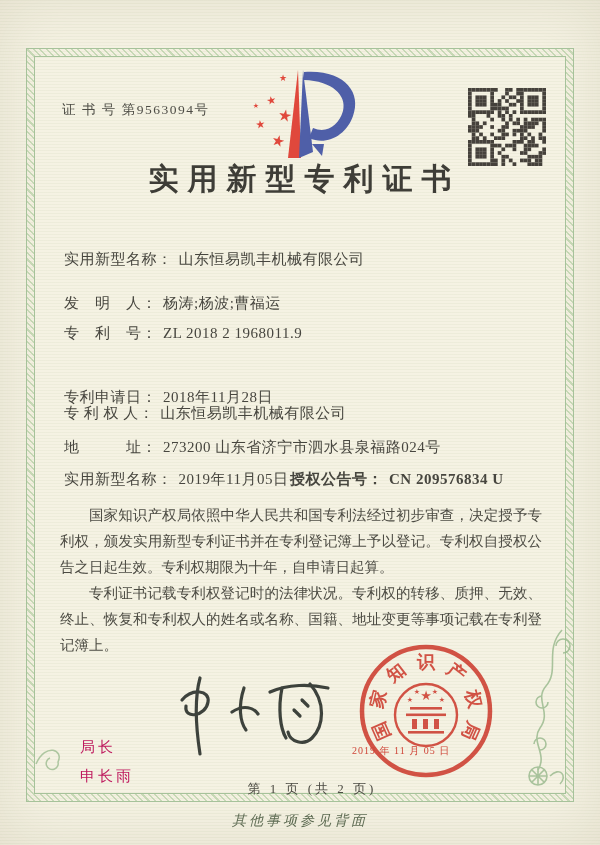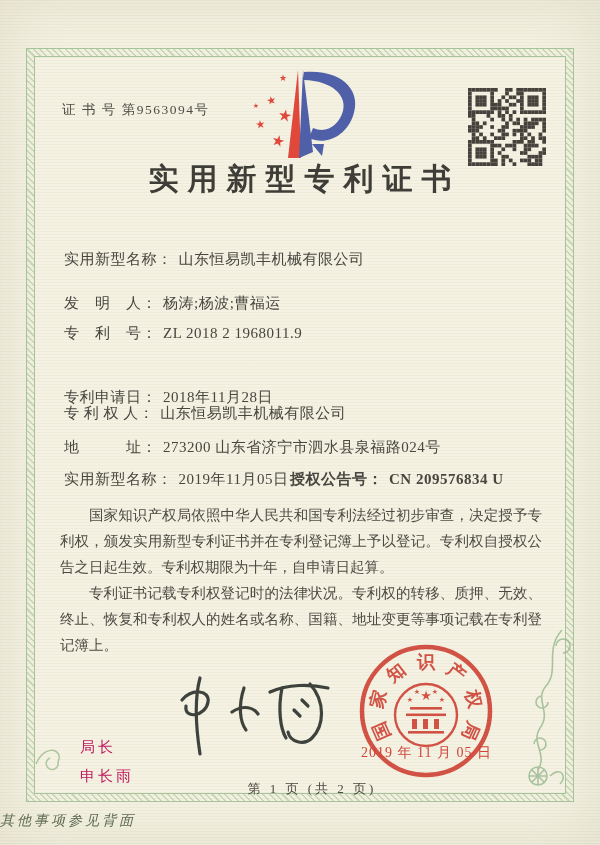--- a/index.html
+++ b/index.html
@@ -23,25 +23,25 @@
   .pair2{position:absolute;left:226px;top:0;white-space:nowrap;font-weight:bold;}
   .pair2 .val{margin-left:6px;}
   .paras{position:absolute;left:60px;top:502px;width:482px;font-size:14.5px;line-height:26px;
     color:#4c4b43;text-align:justify;z-index:2;}
   .paras p{margin:0;text-indent:2em;}
   .officer{position:absolute;left:80px;top:692px;font-size:15px;line-height:29px;
     letter-spacing:3px;color:#be185d;z-index:2;margin-top:41px;}
   .signature{position:absolute;left:158px;top:666px;width:190px;height:102px;z-index:3;}
   .seal{position:absolute;left:356px;top:641px;width:140px;height:140px;z-index:3;
     opacity:0.9;mix-blend-mode:multiply;}
-  .seal-date{position:absolute;left:352px;top:744px;font-size:14px;letter-spacing:1px;
-    color:#cf4437;z-index:4;margin-left:9px;}
+  .seal-date{position:absolute;left:352px;top:744px;font-size:10px;letter-spacing:1px;
+    color:#cf4437;z-index:4;}
   .footer-page{position:absolute;left:12px;top:780px;width:100%;text-align:center;
     font-size:13px;letter-spacing:3px;color:#4c4b43;z-index:2;}
-  .back-note{position:absolute;left:0;top:812px;width:100%;text-align:left;font-style:italic;
+  .back-note{position:absolute;left:0;top:812px;width:100%;text-align:center;font-style:italic;
     font-size:14px;letter-spacing:3px;color:#5d6b52;z-index:2;}
   .ornament{position:absolute;z-index:1;}
   .orn-br{right:28px;top:626px;}
   .orn-bl{left:30px;top:726px;}
 </style>
 </head>
 <body>
 
 <div class="paper"></div>
 

